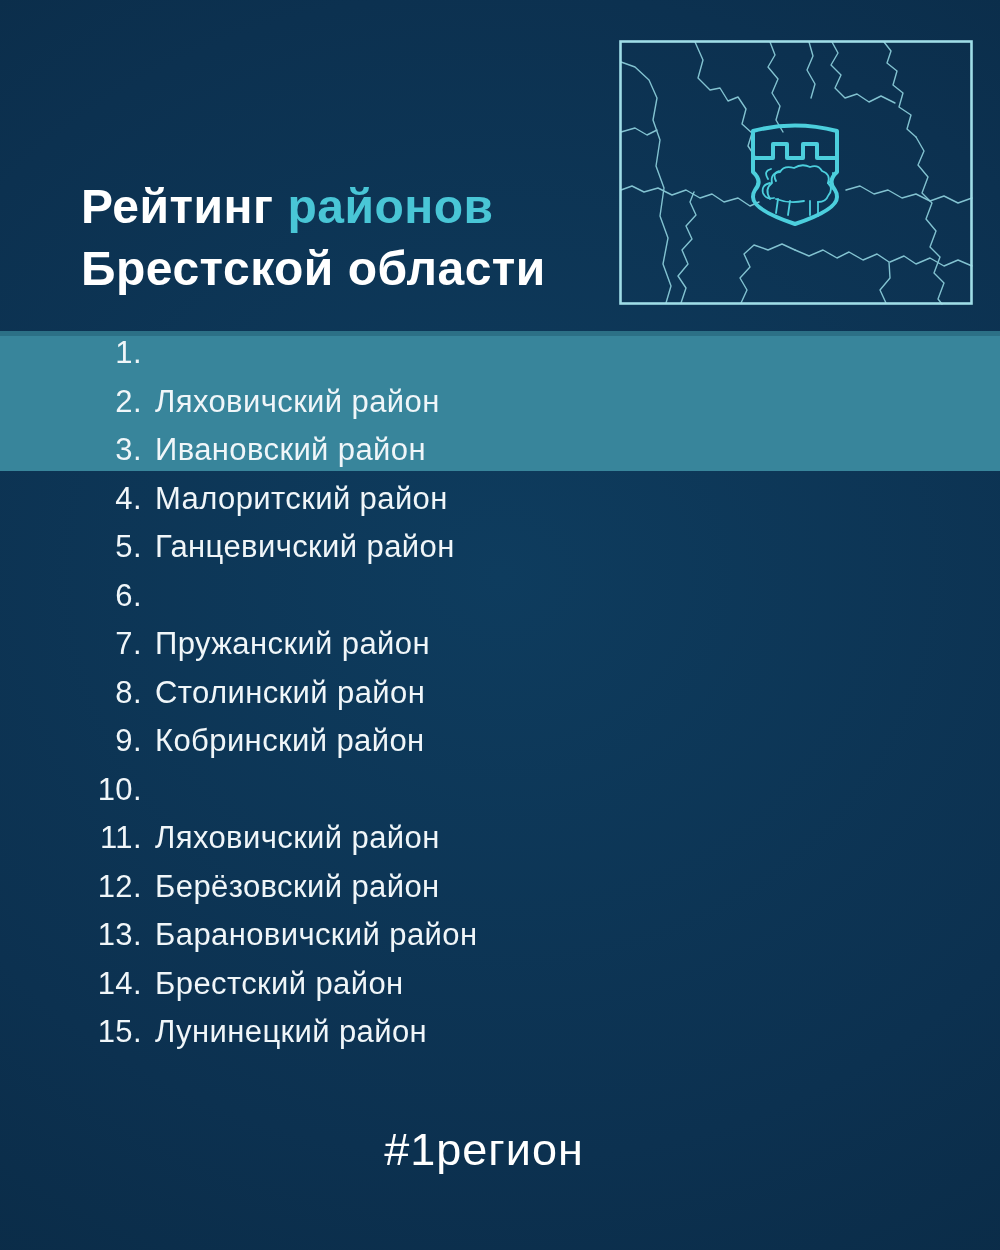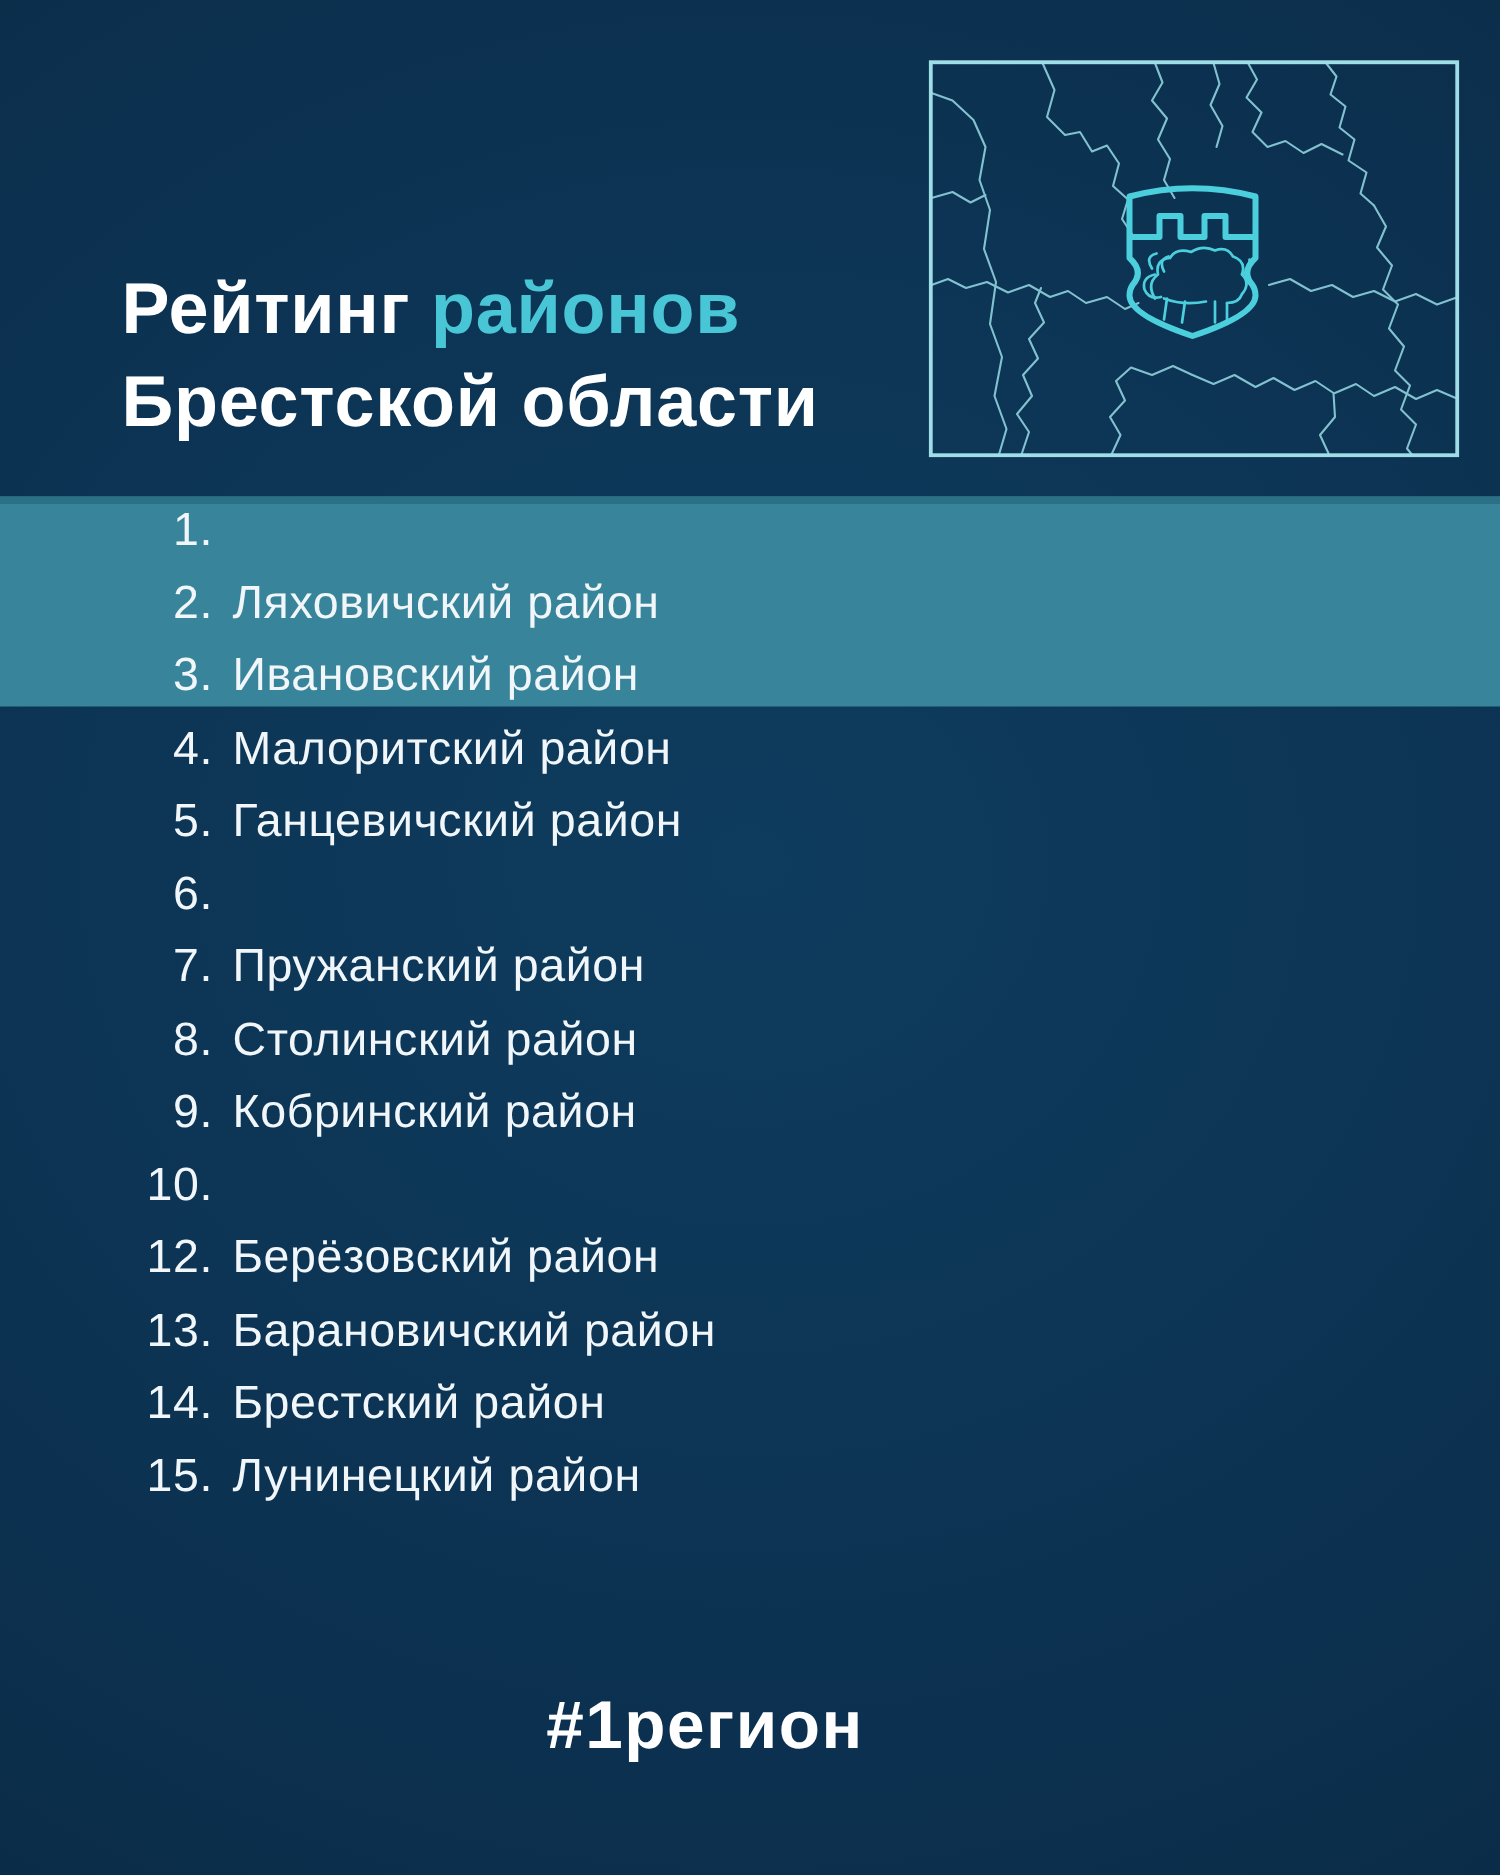--- a/index.html
+++ b/index.html
@@ -35,22 +35,22 @@
     box-sizing:border-box;z-index:1;
   }
   .list{position:absolute;left:0;top:329px;width:1000px;z-index:2;}
   .row{
     height:48.5px;display:flex;align-items:center;
     padding-left:96px;box-sizing:border-box;
     font-size:31px;color:var(--text);letter-spacing:.4px;white-space:nowrap;
   }
   .row .num{display:inline-block;min-width:46px;text-align:right;margin-right:13px;}
   .hashtag{
-    position:absolute;left:2px;top:1124px;width:936px;text-align:center;
-    font-size:45px;font-weight:700;letter-spacing:1px;color:#ffffff;z-index:2;
+    position:absolute;left:16px;top:1124px;width:936px;text-align:center;
+    font-size:45px;font-weight:400;letter-spacing:1px;color:#ffffff;z-index:2;
   }
 </style>
 </head>
 <body>
 
 <div class="canvas">
 
   <div class="title">
     <span><span>Рейтинг</span> <span class="accent">районов</span></span><br>
     <span>Брестской области</span>
@@ -123,20 +123,24 @@
         <span class="nm">Столинский район</span>
       </div>
       <div class="row">
         <span class="num">9.</span>
         <span class="nm">Кобринский район</span>
       </div>
       <div class="row">
         <span class="num">10.</span>
       </div>
       <div class="row">
+        <span class="num">11.</span>
+        <span class="nm">Ляховичский район</span>
+      </div>
+      <div class="row">
         <span class="num">12.</span>
         <span class="nm">Берёзовский район</span>
       </div>
       <div class="row">
         <span class="num">13.</span>
         <span class="nm">Барановичский район</span>
       </div>
       <div class="row">
         <span class="num">14.</span>
         <span class="nm">Брестский район</span>

